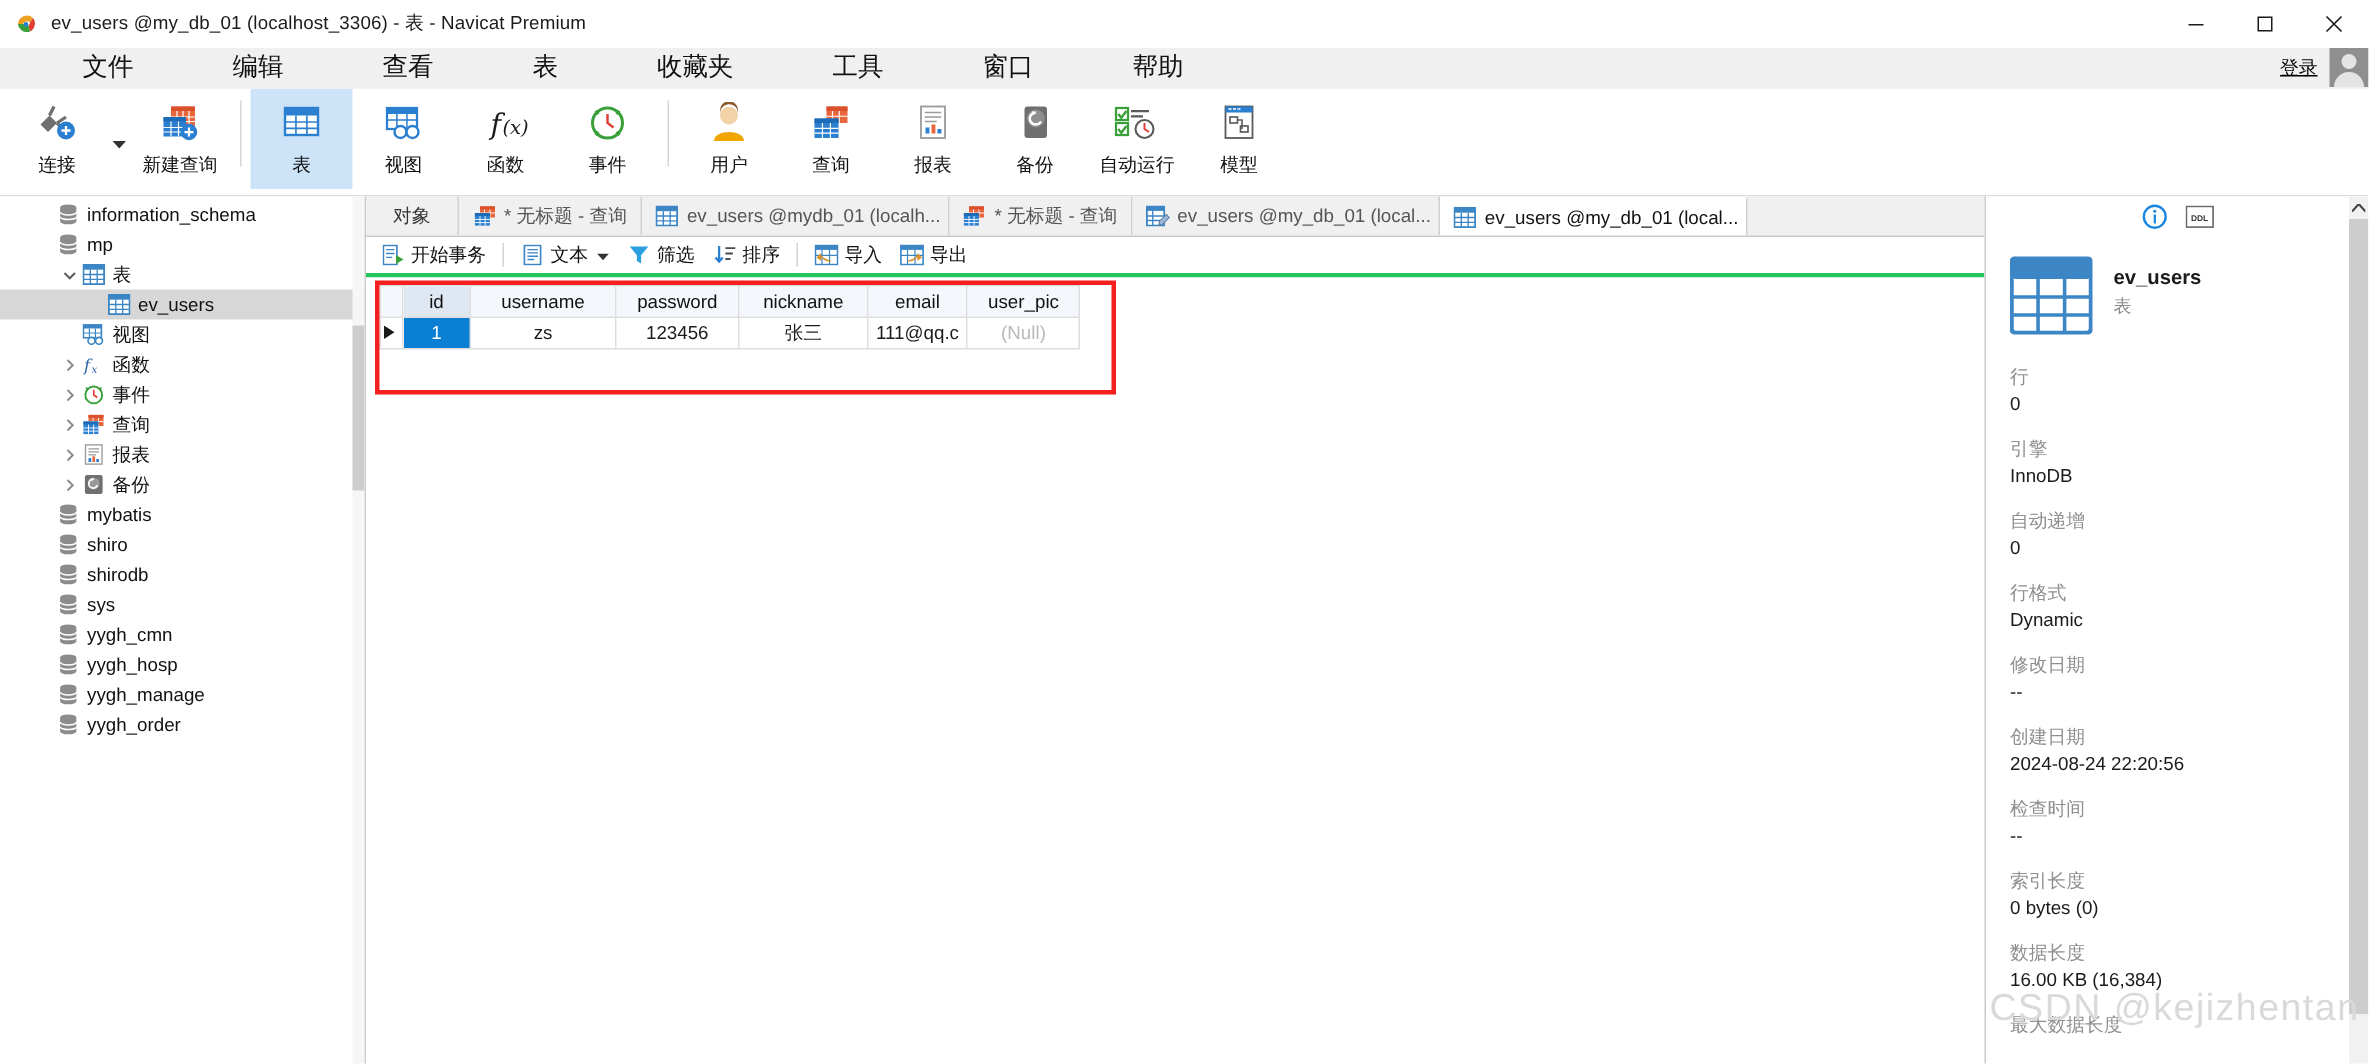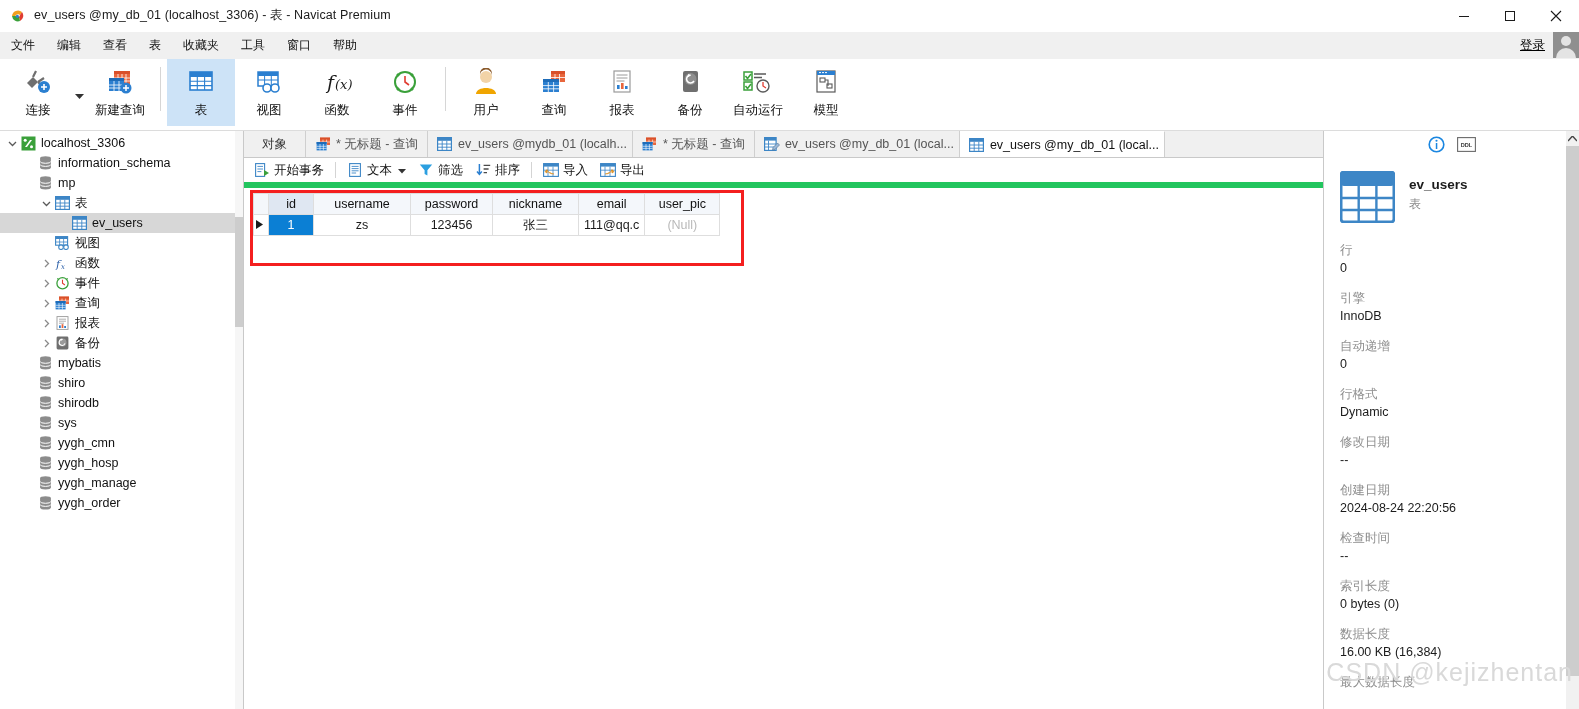--- a/index.html
+++ b/index.html
@@ -21,21 +21,21 @@
   .titlebar .title-text { font-size:12.5px; color:#1b1b1b; letter-spacing:.1px; }
   .winbtns { position:absolute; right:0; top:0; height:31px; display:flex; }
   .winbtn { width:46px; height:31px; display:flex; align-items:center; justify-content:center; }
   .winbtn svg { display:block; }
 
   
   .menubar {
     height:26px; background:#f0f0f0; display:flex; align-items:center;
     position:relative; border-bottom:1px solid #f0f0f0;
   }
-  .menuitem { font-size:12px; padding:2px 11px; color:#111; line-height:18px; }
+  .menuitem { font-size:17px; padding:2px 11px; color:#111; line-height:18px;margin-left:44px; }
   .login-wrap { position:absolute; right:0; top:0; height:26px; display:flex; align-items:center; }
   .login-link { font-size:12.5px; color:#000000; text-decoration:underline; margin-right:8px; }
   .avatar { width:26px; height:26px; background:#8f8f8f; position:relative; overflow:hidden; }
   .avatar::before { content:""; position:absolute; left:8px; top:4px; width:10px; height:10px; border-radius:50%; background:#e4e4e4; }
   .avatar::after { content:""; position:absolute; left:3px; top:16px; width:20px; height:13px; border-radius:10px 10px 0 0; background:#e4e4e4; }
 
   
   .toolbar {
     height:71px; background:#ffffff; display:flex; align-items:flex-start;
     border-bottom:1px solid #dcdcdc; padding-left:4px;
@@ -79,21 +79,21 @@
     display:flex; align-items:center; gap:5px; padding:0 9px;
     font-size:12.5px; color:#555; border-right:1px solid #cfcfcf;
     background:#f0f0f0; white-space:nowrap; max-width:205px; box-sizing:border-box;
   }
   .tab.objects { color:#333; padding:0 18px; }
   .tab.active { background:#ffffff; color:#111; border-top:1px solid #ffffff; }
   .tab .tab-ico { width:16px; height:16px; flex:0 0 16px; display:flex; align-items:center; justify-content:center; }
 
   .gridtoolbar {
     height:24px; background:#ffffff; display:flex; align-items:center;
-    gap:0px; padding-left:4px; border-bottom:6px solid #22c55e;
+    gap:0px; padding-left:4px; border-bottom:3px solid #22c55e;
   }
   .gt-item { display:flex; align-items:center; gap:4px; padding:2px 6px; font-size:12.5px; color:#111; }
   .gt-sep { width:1px; height:16px; background:#d4d4d4; margin:0 5px; }
   .gt-ico { width:16px; height:16px; display:flex; align-items:center; justify-content:center; }
   .gt-caret { margin-left:2px; }
 
   .gridwrap { position:relative; flex:1; background:#ffffff; }
   .redbox {
     position:absolute; left:6px; top:2px; width:494px; height:76px;
     border:3px solid #f41f1f; box-sizing:border-box; pointer-events:none; z-index:5;
@@ -343,36 +343,20 @@
         </svg>
       </span>
       <span class="tb-label">模型</span>
     </div>
   </div>
 
   <div class="main">
 
     <div class="sidebar">
       <div class="tree" id="tree">
-          <div class="tnode">
-            <span class="twist" style="margin-left: 4px;">
-              <svg width="9" height="9" viewBox="0 0 9 9">
-                <path d="M1 3 L4.5 6.5 L8 3" fill="none" stroke="#5a5a5a" stroke-width="1.3"></path>
-              </svg>
-            </span>
-            <span class="ticon">
-              <svg width="15" height="15" viewBox="0 0 15 15">
-                <rect x="0.5" y="0.5" width="14" height="14" fill="#3aa03a"></rect>
-                <path d="M4 11 L9 4 L11 4 L6 11 Z" fill="#fff"></path>
-                <circle cx="4.2" cy="4.2" r="1.5" fill="#fff"></circle>
-                <circle cx="10.5" cy="10.8" r="1.5" fill="#fff"></circle>
-              </svg>
-            </span>
-            <span class="tname">localhost_3306</span>
-          </div>
           <div class="tnode">
             <span class="twist" style="margin-left: 21px;"></span>
             <span class="ticon">
               <svg width="13" height="14" viewBox="0 0 13 14">
                 <ellipse cx="6.5" cy="2.2" rx="5.4" ry="1.9" fill="#8c8c8c"></ellipse>
                 <rect x="1.1" y="2.2" width="10.8" height="9.4" fill="#8c8c8c"></rect>
                 <ellipse cx="6.5" cy="11.6" rx="5.4" ry="1.9" fill="#8c8c8c"></ellipse>
                 <path d="M1.1 5.4 a5.4 1.9 0 0 0 10.8 0 M1.1 8.5 a5.4 1.9 0 0 0 10.8 0" fill="none" stroke="#fff" stroke-width="1"></path>
               </svg>
             </span>

